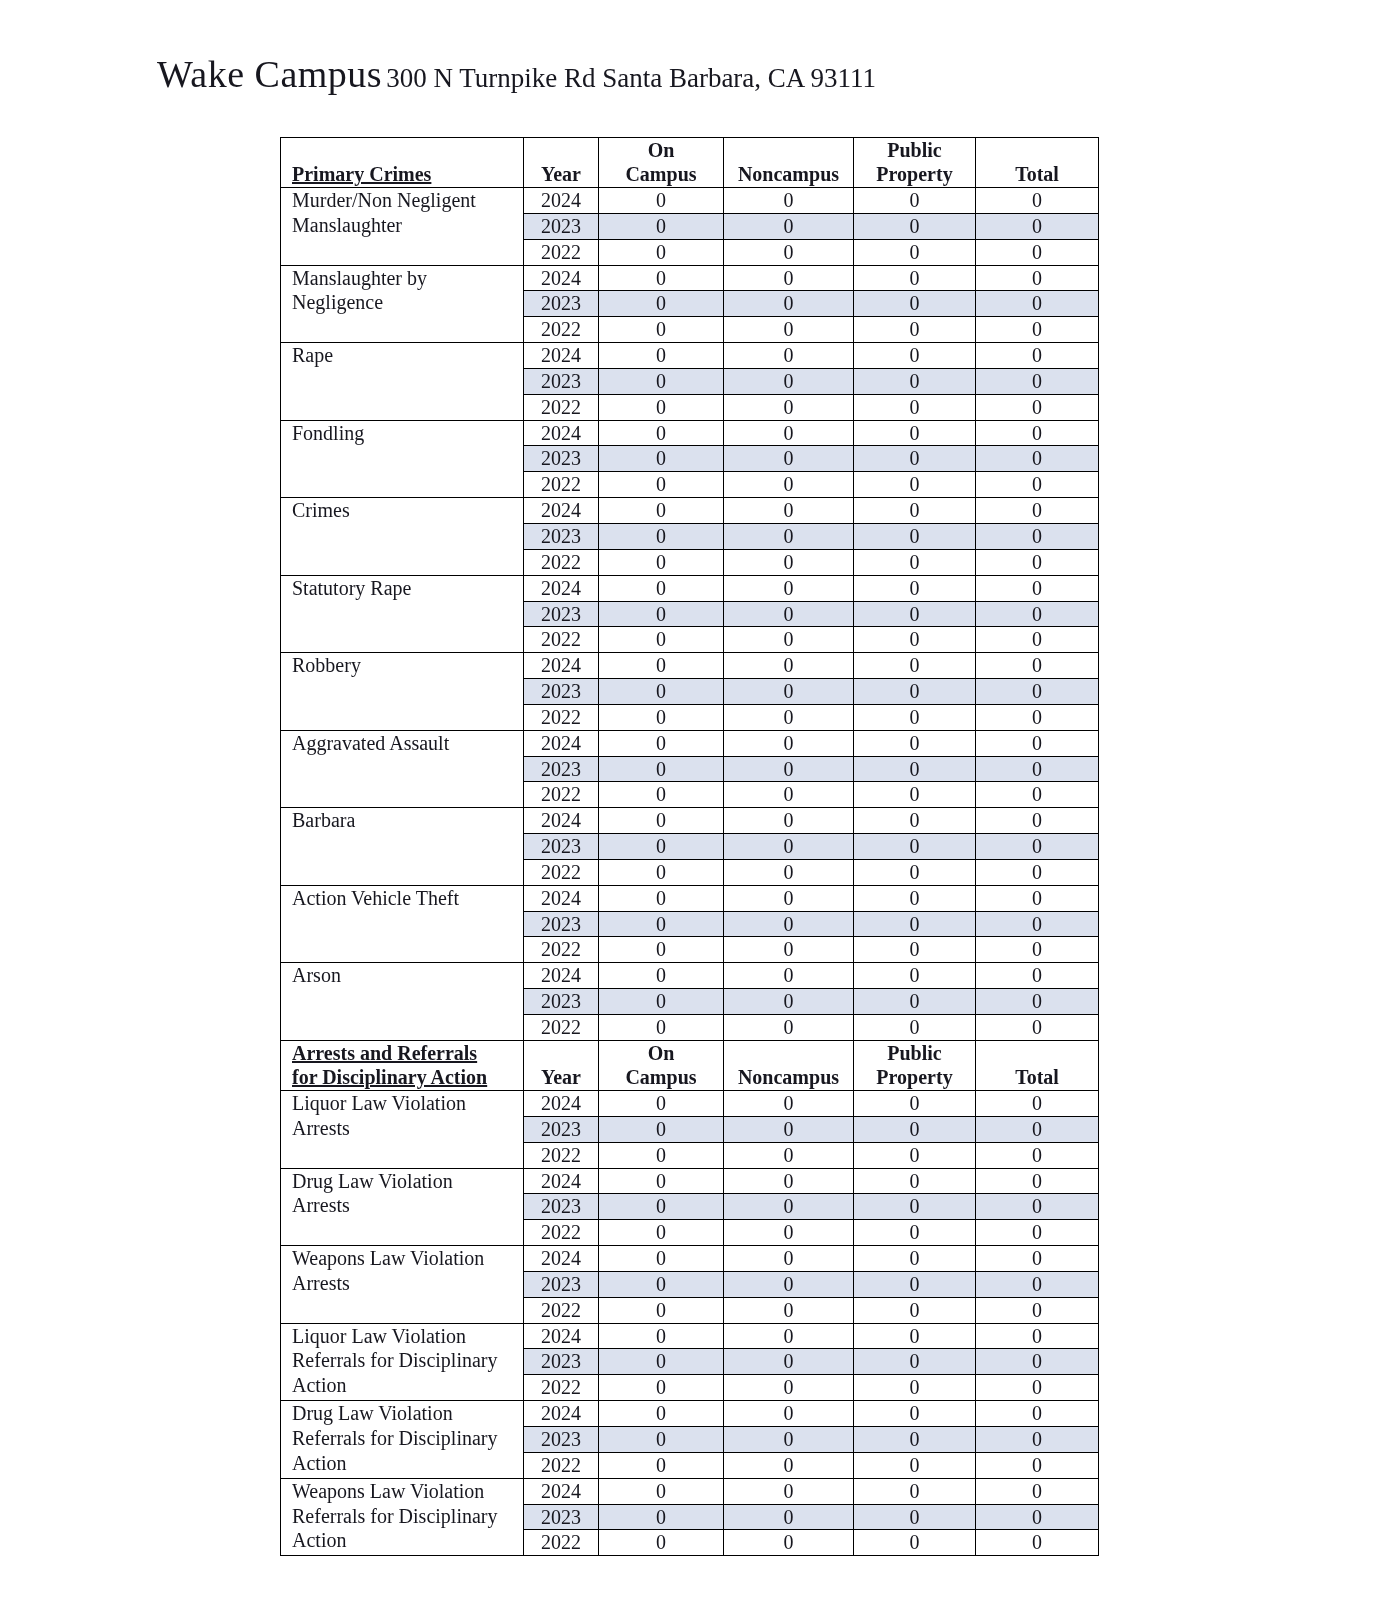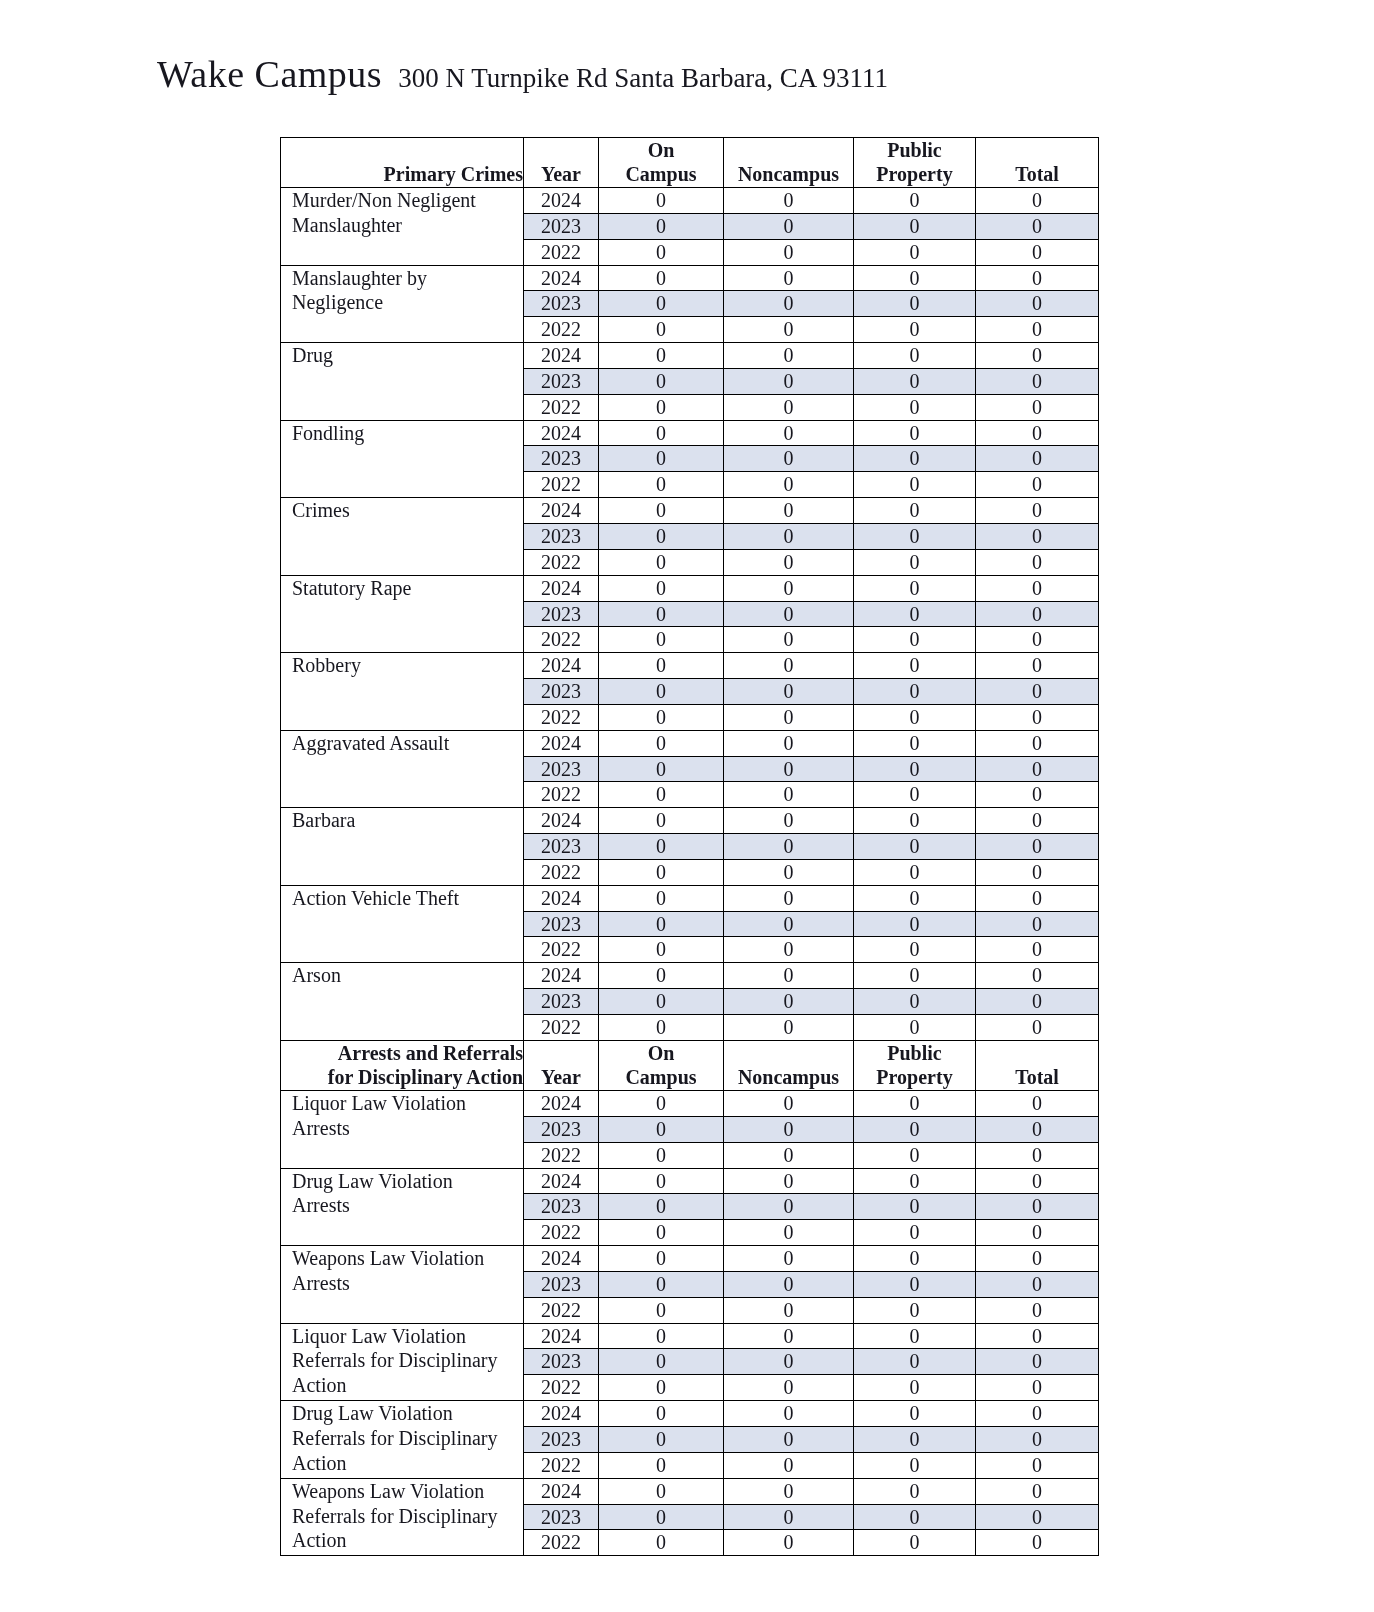--- a/index.html
+++ b/index.html
@@ -6,41 +6,41 @@
   body{
     width:1374px;height:1612px;background:#ffffff;position:relative;
     font-family:"Liberation Serif","DejaVu Serif",serif;
     color:#17171f;
     -webkit-font-smoothing:antialiased;
   }
   .page{position:absolute;inset:0;overflow:hidden;}
 
   .doc-title{position:absolute;left:157px;top:52px;white-space:nowrap;}
   .doc-title .campus{font-size:38px;letter-spacing:0.5px;}
-  .doc-title .addr{font-size:27px;margin-left:16px;}
+  .doc-title .addr{font-size:27px;margin-left:4px;}
 
   table.crime-table{
     position:absolute;left:280px;border-collapse:collapse;table-layout:fixed;
     background:#ffffff;
   }
   #table-0{top:137px;}
   #table-1{top:1040px;}
 
   col.c0{width:243px;} col.c1{width:75px;} col.c2{width:125px;}
   col.c3{width:130px;} col.c4{width:122px;} col.c5{width:123px;}
 
   th,td{
     border:1px solid #000;padding:0;margin:0;overflow:hidden;
     font-size:20px;line-height:24.85px;
   }
   tr.head-row{height:50px;}
   tr.data-row{height:24.85px;}
 
   th{font-weight:bold;vertical-align:bottom;text-align:center;padding-bottom:1px;}
-  th.col0{text-align:right;padding-left:11px;}
+  th.col0{text-align:left;padding-left:11px;text-decoration:underline;}
   th div{line-height:24px;}
 
   td.label-cell{vertical-align:top;text-align:left;padding-left:11px;}
   td.label-cell div{line-height:24.85px;white-space:nowrap;}
   td.year-cell, td.value-cell{text-align:center;vertical-align:middle;}
 
   tr.alt td{background:var(--alt-color,#dbe1ee);}
 </style>
 </head>
 <body style="--alt-color: #dbe1ee; color: rgb(23, 23, 31);">
@@ -127,21 +127,21 @@
         </tr>
         <tr class="data-row">
           <td class="year-cell">2022</td>
           <td class="value-cell">0</td>
           <td class="value-cell">0</td>
           <td class="value-cell">0</td>
           <td class="value-cell">0</td>
         </tr>
         <tr class="data-row">
           <td rowspan="3" class="label-cell">
-            <div>Drug</div>
+            <div>Rape</div>
           </td>
           <td class="year-cell">2024</td>
           <td class="value-cell">0</td>
           <td class="value-cell">0</td>
           <td class="value-cell">0</td>
           <td class="value-cell">0</td>
         </tr>
         <tr class="data-row alt">
           <td class="year-cell">2023</td>
           <td class="value-cell">0</td>

